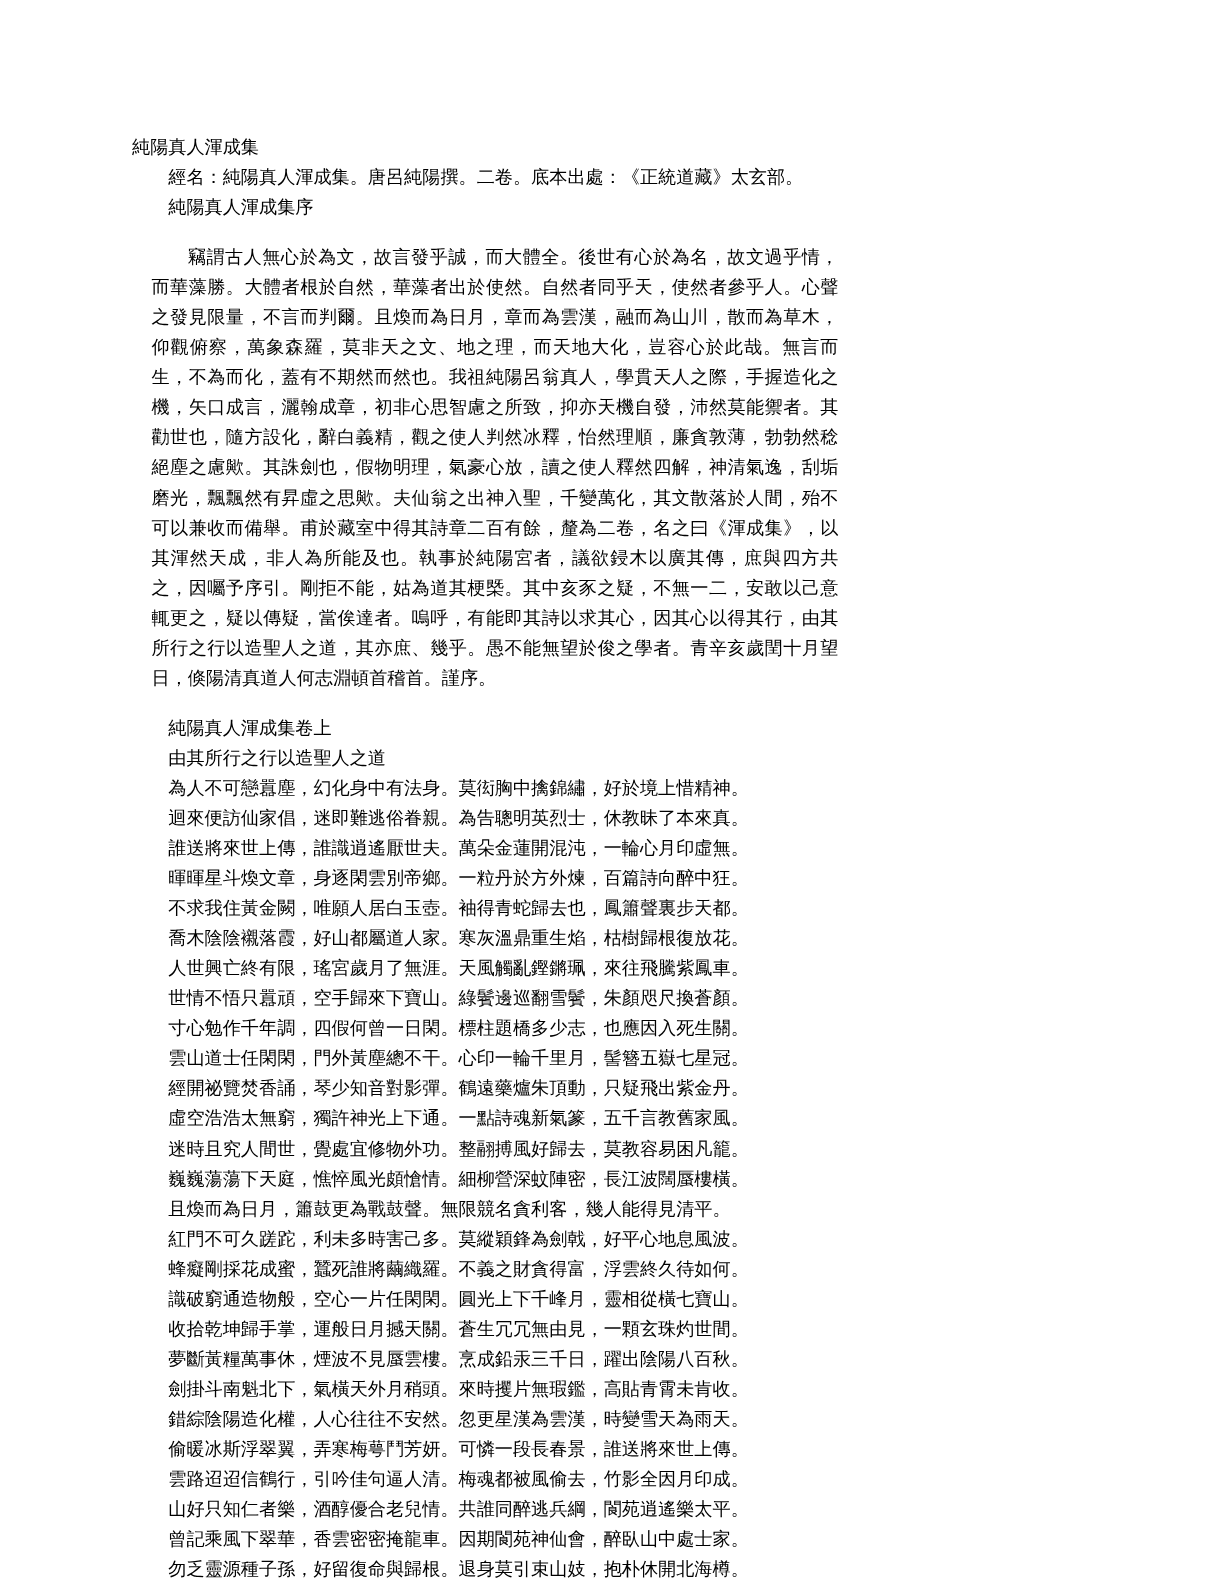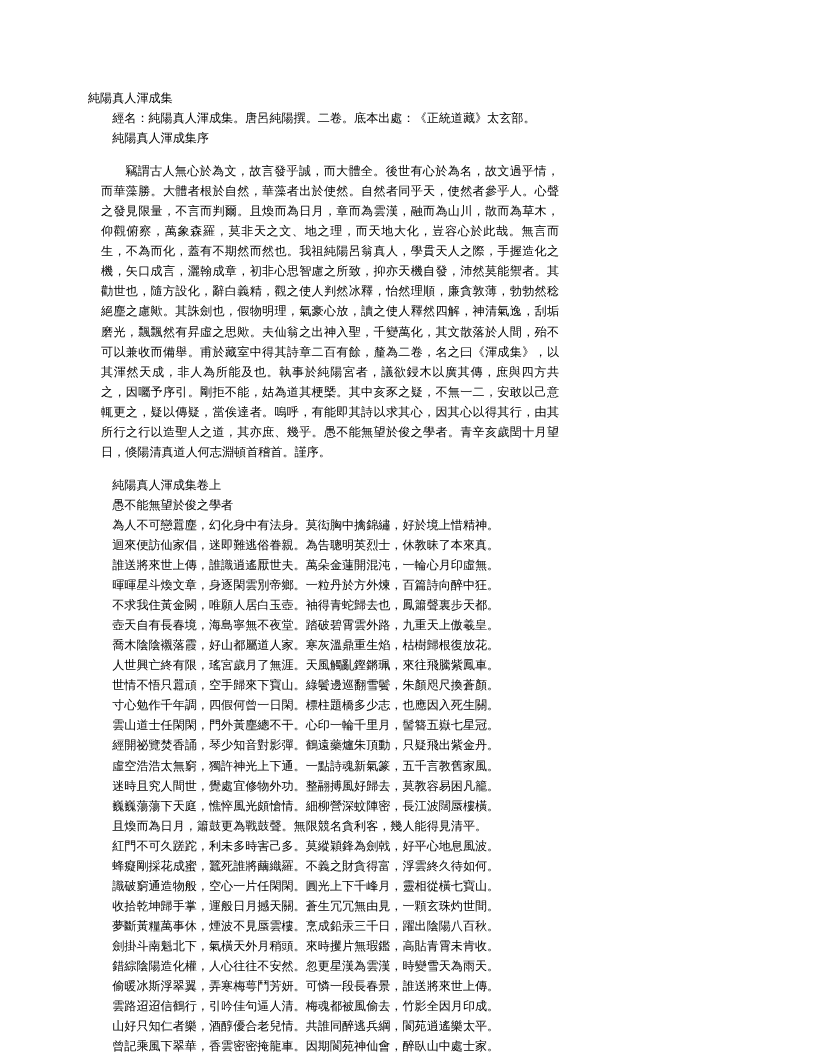--- a/index.html
+++ b/index.html
@@ -72,29 +72,28 @@
     <p class="line-flush">純陽真人渾成集</p>
 
     <p class="line-indent">經名：純陽真人渾成集。唐呂純陽撰。二卷。底本出處：《正統道藏》太玄部。</p>
 
     <p class="line-indent">純陽真人渾成集序</p>
 
     <p class="para">竊謂古人無心於為文，故言發乎誠，而大體全。後世有心於為名，故文過乎情，而華藻勝。大體者根於自然，華藻者出於使然。自然者同乎天，使然者參乎人。心聲之發見限量，不言而判爾。且煥而為日月，章而為雲漢，融而為山川，散而為草木，仰觀俯察，萬象森羅，莫非天之文、地之理，而天地大化，豈容心於此哉。無言而生，不為而化，蓋有不期然而然也。我祖純陽呂翁真人，學貫天人之際，手握造化之機，矢口成言，灑翰成章，初非心思智慮之所致，抑亦天機自發，沛然莫能禦者。其勸世也，隨方設化，辭白義精，觀之使人判然冰釋，怡然理順，廉貪敦薄，勃勃然稔絕塵之慮歟。其誅劍也，假物明理，氣豪心放，讀之使人釋然四解，神清氣逸，刮垢磨光，飄飄然有昇虛之思歟。夫仙翁之出神入聖，千變萬化，其文散落於人間，殆不可以兼收而備舉。甫於藏室中得其詩章二百有餘，釐為二卷，名之曰《渾成集》，以其渾然天成，非人為所能及也。執事於純陽宮者，議欲鋟木以廣其傳，庶與四方共之，因囑予序引。剛拒不能，姑為道其梗槩。其中亥豕之疑，不無一二，安敢以己意輒更之，疑以傳疑，當俟達者。嗚呼，有能即其詩以求其心，因其心以得其行，由其所行之行以造聖人之道，其亦庶、幾乎。愚不能無望於俊之學者。青辛亥歲閏十月望日，倏陽清真道人何志淵頓首稽首。謹序。</p>
 
     <p class="line-indent">純陽真人渾成集卷上</p>
 
-    <p class="line-indent">愚不能無望於俊之學者</p>
+    <p class="line-indent">由其所行之行以造聖人之道</p>
 
     <div class="poem">
       <p class="verse">為人不可戀囂塵，幻化身中有法身。莫衒胸中擒錦繡，好於境上惜精神。</p>
       <p class="verse">迴來便訪仙家倡，迷即難逃俗眷親。為告聰明英烈士，休教昧了本來真。</p>
       <p class="verse">誰送將來世上傳，誰識逍遙厭世夫。萬朵金蓮開混沌，一輪心月印虛無。</p>
       <p class="verse">暉暉星斗煥文章，身逐閑雲別帝鄉。一粒丹於方外煉，百篇詩向醉中狂。</p>
       <p class="verse">不求我住黃金闕，唯願人居白玉壺。袖得青蛇歸去也，鳳簫聲裏步天都。</p>
-      <p class="verse">壺天自有長春境，海島寧無不夜堂。踏破碧霄雲外路，九重天上傲羲皇。</p>
       <p class="verse">喬木陰陰襯落霞，好山都屬道人家。寒灰溫鼎重生焰，枯樹歸根復放花。</p>
       <p class="verse">人世興亡終有限，瑤宮歲月了無涯。天風觸亂鏗鏘珮，來往飛騰紫鳳車。</p>
       <p class="verse">世情不悟只囂頑，空手歸來下寶山。綠鬢邊巡翻雪鬢，朱顏咫尺換蒼顏。</p>
       <p class="verse">寸心勉作千年調，四假何曾一日閑。標柱題橋多少志，也應因入死生關。</p>
       <p class="verse">雲山道士任閑閑，門外黃塵總不干。心印一輪千里月，髻簪五嶽七星冠。</p>
       <p class="verse">經開祕覽焚香誦，琴少知音對影彈。鶴遠藥爐朱頂動，只疑飛出紫金丹。</p>
       <p class="verse">虛空浩浩太無窮，獨許神光上下通。一點詩魂新氣篆，五千言教舊家風。</p>
       <p class="verse">迷時且究人間世，覺處宜修物外功。整翮搏風好歸去，莫教容易困凡籠。</p>
       <p class="verse">巍巍蕩蕩下天庭，憔悴風光頗愴情。細柳營深蚊陣密，長江波闊蜃樓橫。</p>
       <p class="verse">且煥而為日月，簫鼓更為戰鼓聲。無限競名貪利客，幾人能得見清平。</p>
@@ -102,16 +101,17 @@
       <p class="verse">蜂癡剛採花成蜜，蠶死誰將繭織羅。不義之財貪得富，浮雲終久待如何。</p>
       <p class="verse">識破窮通造物般，空心一片任閑閑。圓光上下千峰月，靈相從橫七寶山。</p>
       <p class="verse">收拾乾坤歸手掌，運般日月撼天關。蒼生冗冗無由見，一顆玄珠灼世間。</p>
       <p class="verse">夢斷黃糧萬事休，煙波不見蜃雲樓。烹成鉛汞三千日，躍出陰陽八百秋。</p>
       <p class="verse">劍掛斗南魁北下，氣橫天外月稍頭。來時攫片無瑕鑑，高貼青霄未肯收。</p>
       <p class="verse">錯綜陰陽造化權，人心往往不安然。忽更星漢為雲漢，時變雪天為雨天。</p>
       <p class="verse">偷暖冰斯浮翠翼，弄寒梅萼鬥芳妍。可憐一段長春景，誰送將來世上傳。</p>
       <p class="verse">雲路迢迢信鶴行，引吟佳句逼人清。梅魂都被風偷去，竹影全因月印成。</p>
       <p class="verse">山好只知仁者樂，酒醇優合老兒情。共誰同醉逃兵綱，閬苑逍遙樂太平。</p>
       <p class="verse">曾記乘風下翠華，香雲密密掩龍車。因期閬苑神仙會，醉臥山中處士家。</p>
+      <p class="verse">勿乏靈源種子孫，好留復命與歸根。退身莫引束山妓，抱朴休開北海樽。</p>
     </div>
 
   </div>
 </div>
 
 </body></html>

